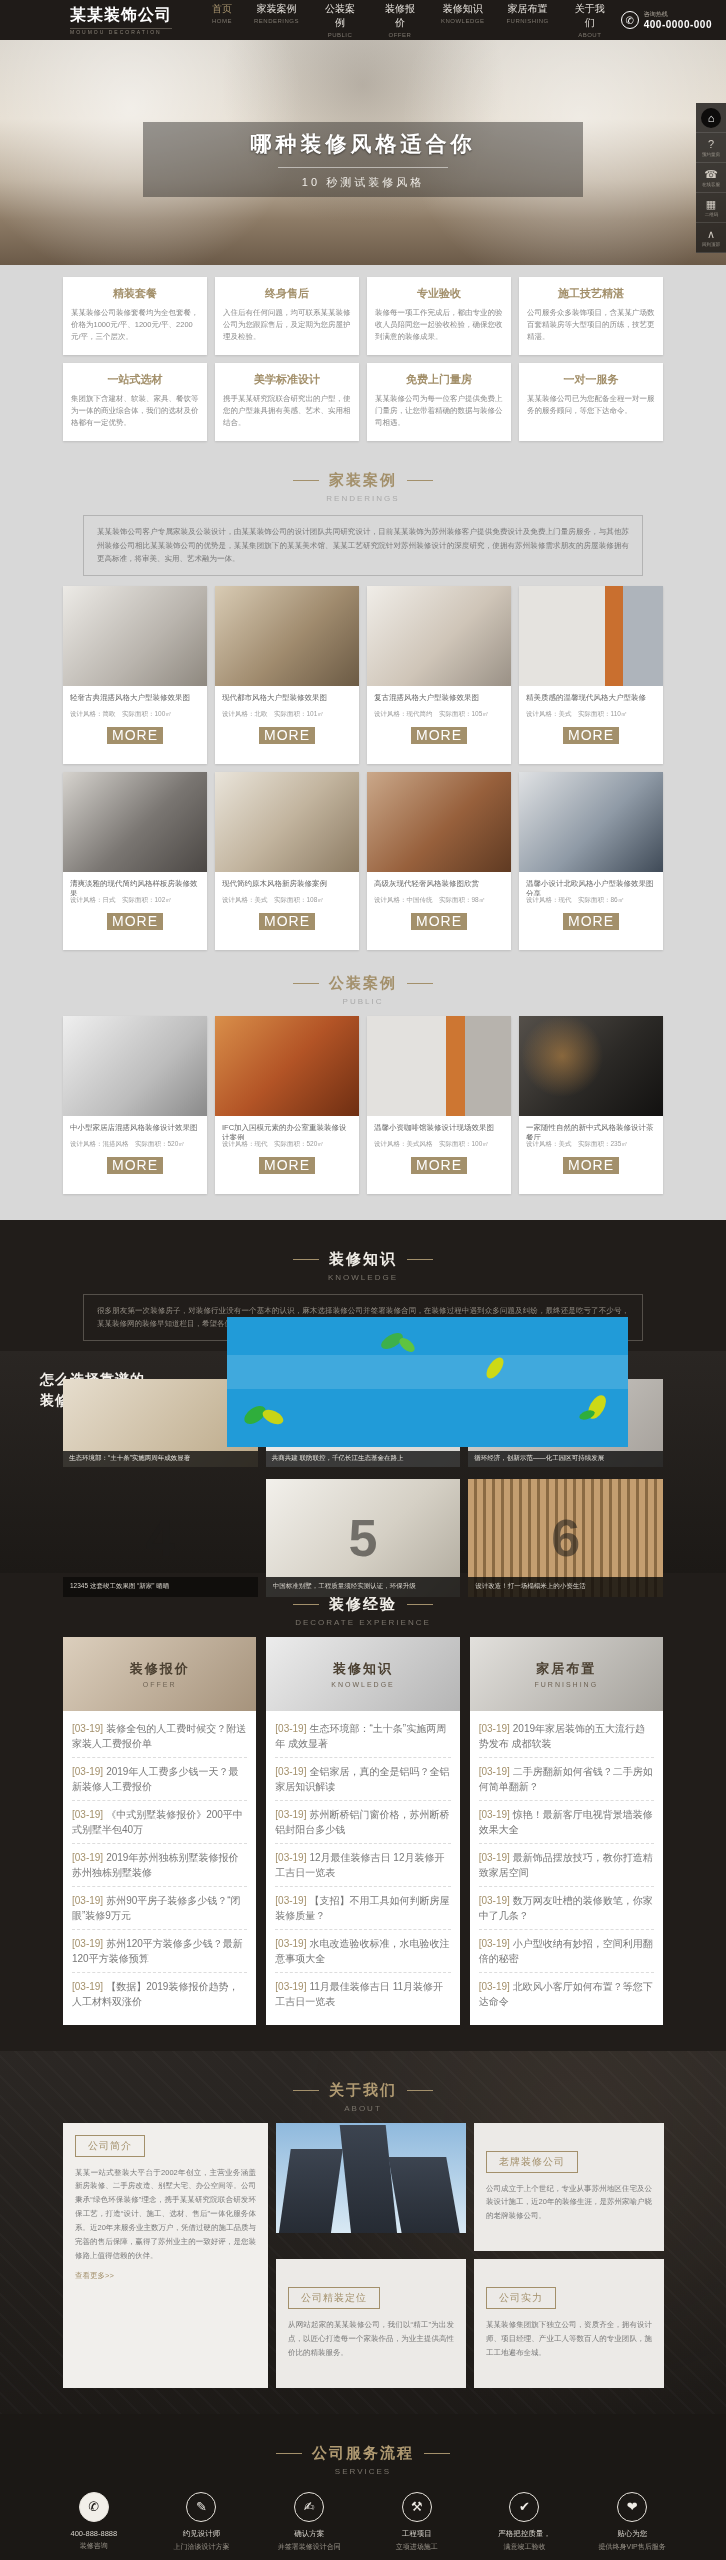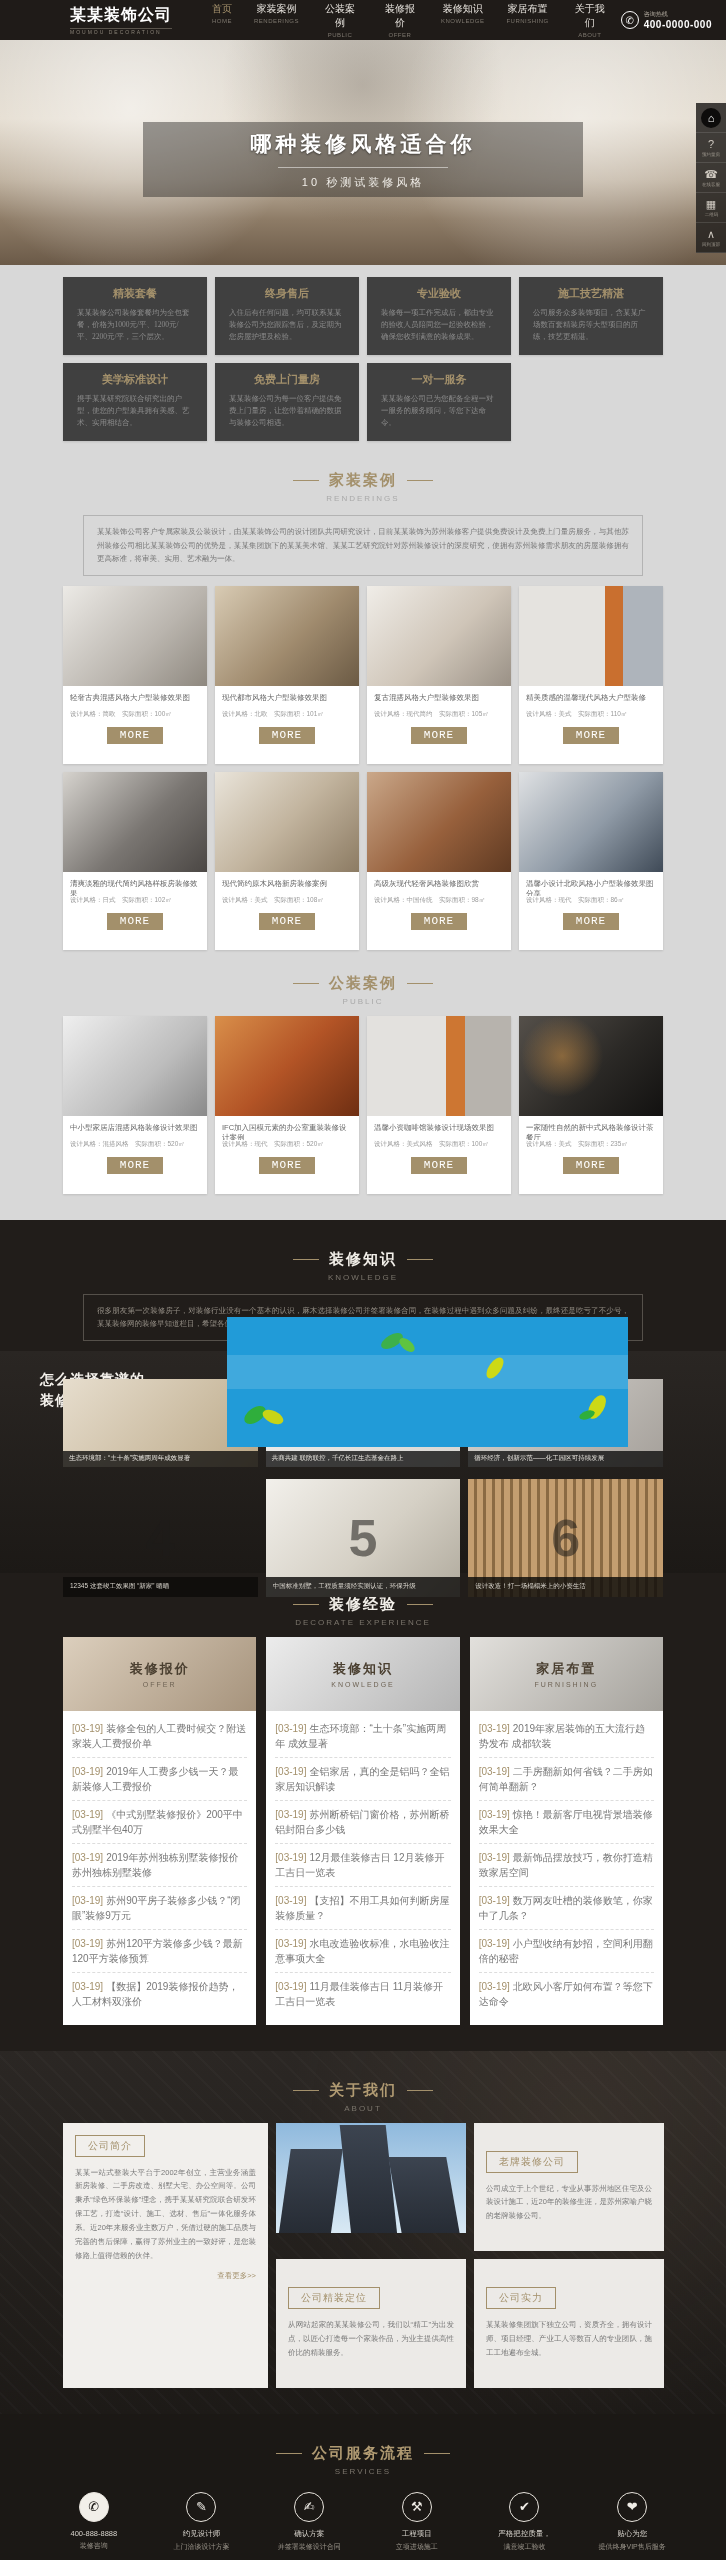--- a/index.html
+++ b/index.html
@@ -41,21 +41,21 @@
     display:flex; flex-direction:column; align-items:center; justify-content:center; color:#cfc9c0; cursor:pointer; }
   .rail-glyph { font-size:11px; line-height:1; }
   .rail-label { font-size:5px; transform:scale(.9); color:#9a948a; margin-top:1px; white-space:nowrap; }
   .rail-home { width:20px; height:20px; background:#0d0c0b; border-radius:50%; display:flex; align-items:center; justify-content:center; color:#fff; font-size:11px; }
 
   
   .light { background:#d8d8d8; }
   .wrap { width:600px; margin:0 auto; }
   .features { padding:12px 0 6px; }
   .feat-grid { display:grid; grid-template-columns:repeat(4,1fr); gap:8px; margin-bottom:8px; }
-  .feat-card { background:#404040; padding:9px 14px 12px; box-shadow:0 1px 2px rgba(0,0,0,.12);font-family:Liberation Serif, serif; }
+  .feat-card { background:#ffffff; padding:9px 8px 12px; box-shadow:0 1px 2px rgba(0,0,0,.12); }
   .feat-title { font-size:11px; color:#a3906b; text-align:center; margin-bottom:6px; font-weight:bold; }
   .feat-text { font-size:7.5px; color:#8a8a8a; line-height:1.6; }
 
   .sec-head { text-align:center; padding:16px 0 10px; }
   .sh-row { display:flex; align-items:center; justify-content:center; gap:10px; }
   .sh-line { width:26px; height:1px; background:#a3906b; }
   .sh-zh { font-size:15px; font-weight:bold; color:#a3906b; letter-spacing:2px; }
   .sh-en { font-size:8px; color:#a9a9a9; letter-spacing:2px; margin-top:4px; }
   .sec-head.on-dark .sh-zh { color:#f2efe9; }
   .sec-head.on-dark .sh-en { color:#7b756c; }
@@ -65,22 +65,22 @@
   .intro-box { width:560px; margin:2px auto 10px; border:1px solid #b3b3b3; padding:9px 13px; }
   .intro-box p { font-size:7.5px; color:#787878; line-height:1.8; text-align:justify; }
   .intro-box.dark { border-color:#55504a; }
   .intro-box.dark p { color:#938d84; }
 
   .case-grid { display:grid; grid-template-columns:repeat(4,1fr); gap:8px; margin-bottom:8px; }
   .case-card { background:#fff; padding-bottom:20px; box-shadow:0 1px 2px rgba(0,0,0,.12); cursor:pointer; }
   .thumb { height:100px; width:100%; }
   .case-title { font-size:7.5px; color:#666; padding:7px 7px 3px; line-height:1.4; height:24px; overflow:hidden; }
   .case-meta { font-size:6.5px; color:#9a9a9a; padding:0 7px; }
-  .more-btn { width:56px; height:17px; background:#a3906b; color:#fff; font-size:11px; letter-spacing:1px;
-    display:flex; align-items:center; justify-content:center; margin:8px auto 0; cursor:pointer;font-family:Liberation Mono, monospace; }
+  .more-btn { width:56px; height:17px; background:#a3906b; color:#fff; font-size:14px; letter-spacing:1px;
+    display:flex; align-items:center; justify-content:center; margin:8px auto 0; cursor:pointer; }
   .pb-18 { padding-bottom:18px; }
 
   
   .p1{background:linear-gradient(135deg,#eceae6,#b9b4ad 60%,#8e887f);}
   .p2{background:linear-gradient(135deg,#d8cbb4,#a08b6e 55%,#6b5a44);}
   .p3{background:linear-gradient(135deg,#f0ede8,#cfc5b8 55%,#9a9186);}
   .p4{background:linear-gradient(90deg,#e5e3df 60%,#c96f2f 60% 72%,#aeb4bb 72%),linear-gradient(180deg,#e5e3df,#6d7680);}
   .p5{background:linear-gradient(135deg,#d6d3ce,#7a7672 55%,#4b4744);}
   .p6{background:linear-gradient(135deg,#e9e4da,#c2b49e 50%,#8c7b63);}
   .p7{background:linear-gradient(135deg,#caa88a,#97603c 55%,#5f3a22);}
@@ -132,21 +132,21 @@
 
   
   .about-sec { background:
       repeating-linear-gradient(45deg, rgba(255,255,255,.02) 0 2px, transparent 2px 14px),
       radial-gradient(circle at 80% 20%, rgba(120,100,80,.18), transparent 45%),
       linear-gradient(180deg,#2b2724,#1d1a17); }
   .about-grid { display:grid; grid-template-columns:205px 190px 190px; gap:8px; padding-bottom:26px; }
   .about-intro { background:#f1efec; padding:12px; grid-row:span 2; }
   .tag-label { display:inline-block; border:1px solid #a3906b; color:#a3906b; font-size:10px; padding:3px 12px; margin-bottom:9px; letter-spacing:1px; }
   .about-text { font-size:7.5px; color:#7a7a7a; line-height:1.85; text-align:justify; }
-  .about-more { display:block; text-align:right; color:#a3906b; font-size:7.5px; margin-top:8px; cursor:pointer; }
+  .about-more { display:block; text-align:left; color:#a3906b; font-size:7.5px; margin-top:8px; cursor:pointer; }
   .about-card { background:#eceae7; padding:28px 12px; }
   .building { height:110px; position:relative; overflow:hidden; background:linear-gradient(180deg,#8fb9dd,#d9e9f4); }
   .bld { position:absolute; bottom:-12px; background:linear-gradient(180deg,#3c4450,#232830); }
   .bld1 { left:8px; width:52px; height:96px; transform:skewX(-8deg); }
   .bld2 { left:70px; width:46px; height:120px; transform:skewX(6deg); }
   .bld3 { right:12px; width:58px; height:88px; transform:skewX(10deg); }
 
   
   .srv-sec { background:#1b1815; padding-bottom:34px; }
   .steps { display:grid; grid-template-columns:repeat(6,1fr); gap:6px; width:640px; margin:6px auto 0; }
@@ -274,20 +274,24 @@
           <div class="feat-title">专业验收</div>
           <div class="feat-text">装修每一项工作完成后，都由专业的验收人员陪同您一起验收检验，确保您收到满意的装修成果。</div>
         </div>
         <div class="feat-card">
           <div class="feat-title">施工技艺精湛</div>
           <div class="feat-text">公司服务众多装饰项目，含某某广场数百套精装房等大型项目的历练，技艺更精湛。</div>
         </div>
       </div>
       <div class="feat-grid">
         <div class="feat-card">
+          <div class="feat-title">一站式选材</div>
+          <div class="feat-text">集团旗下含建材、软装、家具、餐饮等为一体的商业综合体，我们的选材及价格都有一定优势。</div>
+        </div>
+        <div class="feat-card">
           <div class="feat-title">美学标准设计</div>
           <div class="feat-text">携手某某研究院联合研究出的户型，使您的户型兼具拥有美感、艺术、实用相结合。</div>
         </div>
         <div class="feat-card">
           <div class="feat-title">免费上门量房</div>
           <div class="feat-text">某某装修公司为每一位客户提供免费上门量房，让您带着精确的数据与装修公司相遇。</div>
         </div>
         <div class="feat-card">
           <div class="feat-title">一对一服务</div>
           <div class="feat-text">某某装修公司已为您配备全程一对一服务的服务顾问，等您下达命令。</div>

